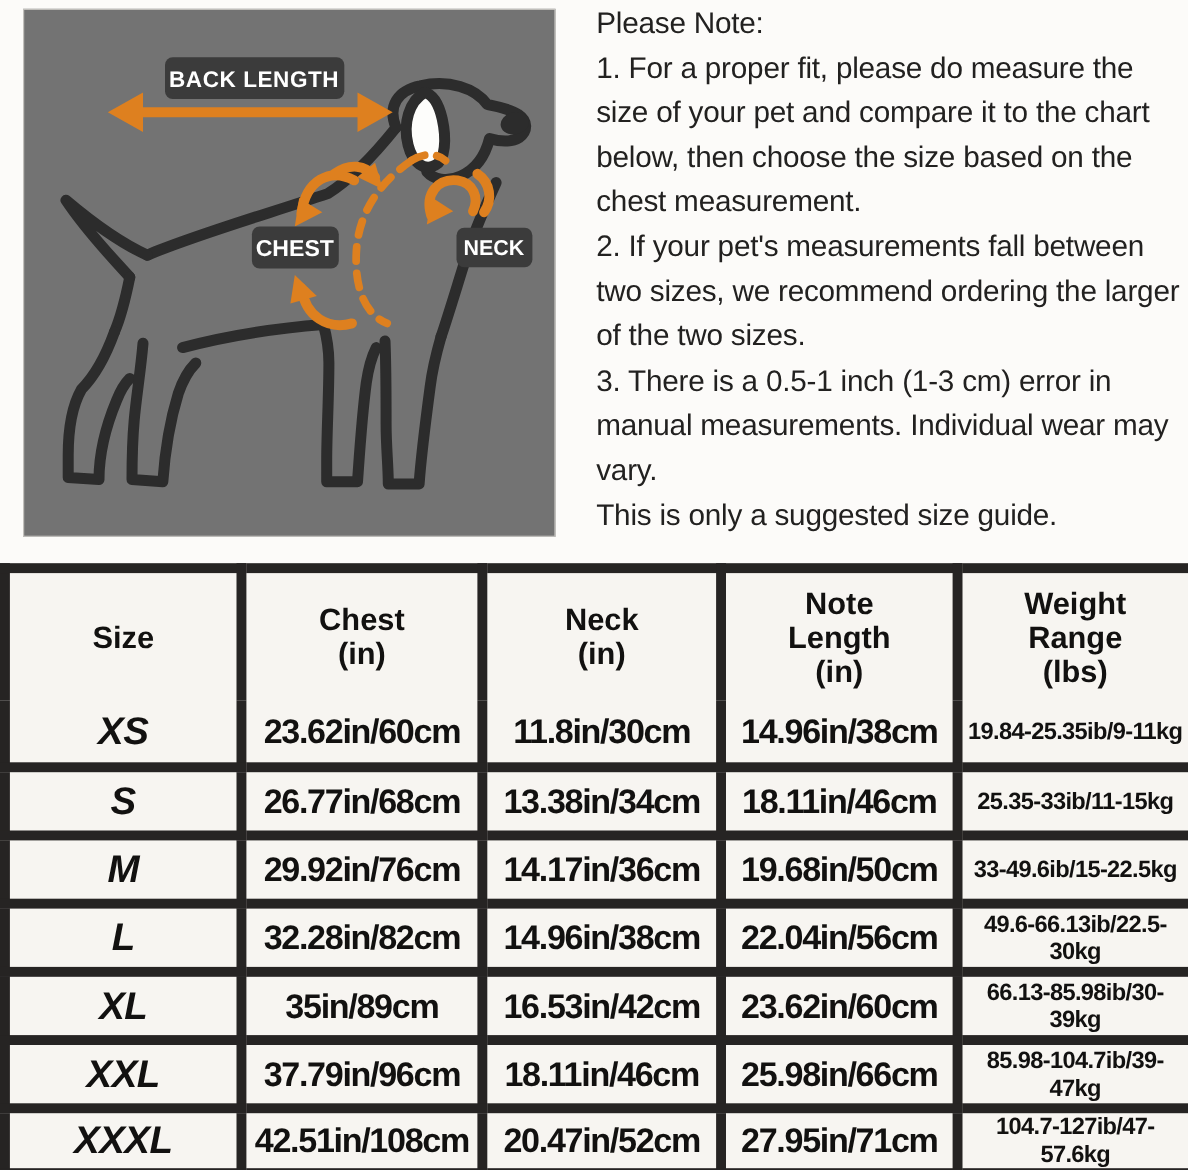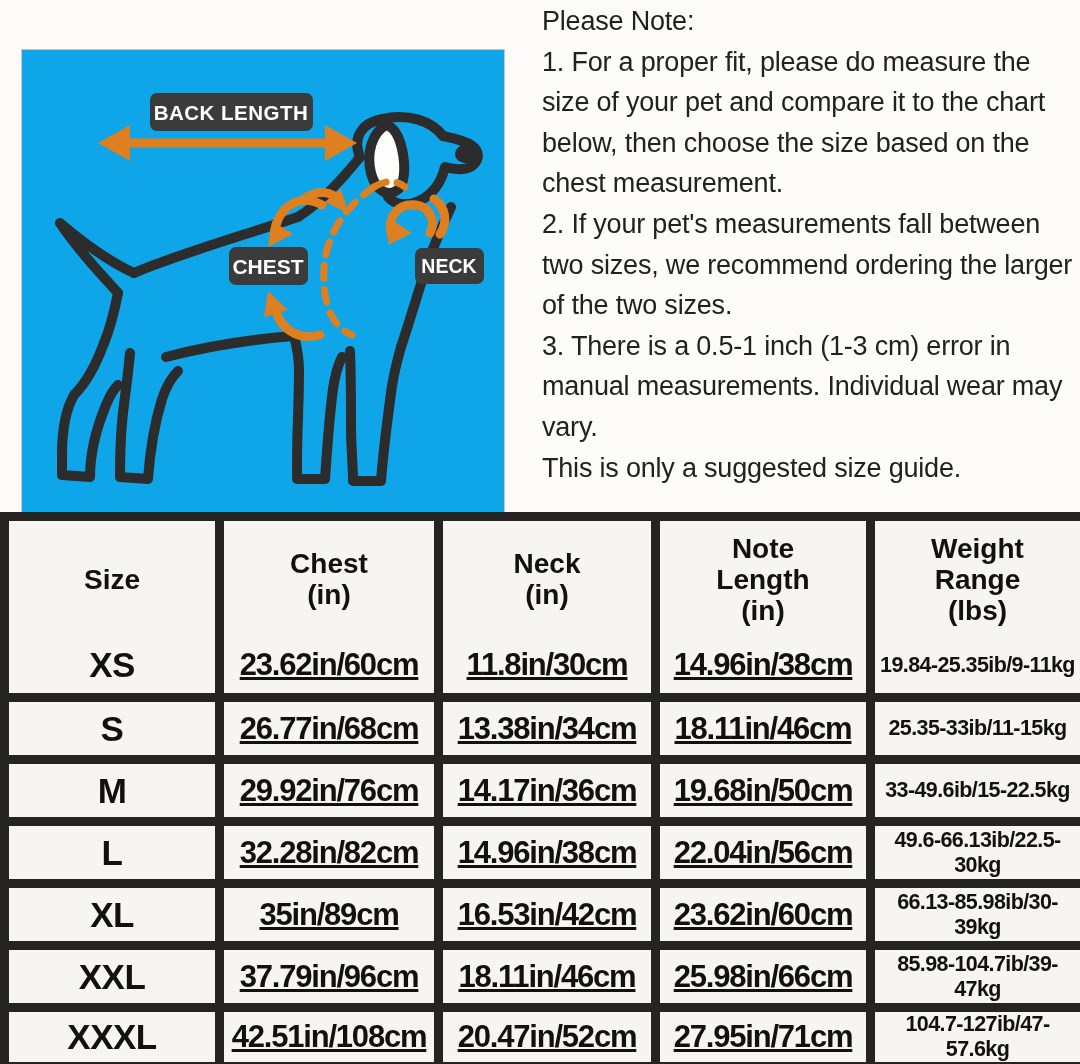--- a/index.html
+++ b/index.html
@@ -7,21 +7,21 @@
     width:1080px;height:1064px;overflow:hidden;position:relative;
     background:#fcfbf9;
     font-family:"Liberation Sans","DejaVu Sans",sans-serif;
     color:#1e1d1b;
   }
   .page{position:absolute;inset:0;}
 
   
   .diagram-box{
     position:absolute;left:21px;top:8px;width:484px;height:480px;
-    background:#0ea5e9;border:1px solid #c9c7c3;box-sizing:border-box;margin-top:41px;
+    background:#737373;border:1px solid #c9c7c3;box-sizing:border-box;
   }
   .diagram-box svg{position:absolute;left:-1px;top:-1px;width:484px;height:480px;}
   .badge-text{
     font-family:"Liberation Sans",sans-serif;font-weight:bold;fill:#ffffff;
   }
 
   
   .notes{
     position:absolute;left:542px;top:1px;width:540px;
     font-size:27px;line-height:40.6px;letter-spacing:-0.2px;color:#222120;
@@ -40,22 +40,22 @@
   }
   .size-chart thead th{
     border-bottom:none;height:116px;
     font-size:28px;font-weight:bold;line-height:31px;color:#121110;
     white-space:pre-line;
   }
   .size-chart tr.first-row td{border-top:none;}
   .size-chart td{height:53px;}
   .size-chart tr.first-row td{height:56px;}
   .size-chart tr.last-row td{height:46px;}
-  td.size-cell{font-size:35px;font-weight:bold;letter-spacing:-0.5px;color:#121110;}
-  td.val-cell{font-size:31px;font-weight:bold;letter-spacing:-1.2px;color:#121110;text-decoration:underline;}
+  td.size-cell{font-size:35px;font-weight:bold;letter-spacing:-0.5px;color:#121110;font-style:italic;}
+  td.val-cell{font-size:31px;font-weight:bold;letter-spacing:-1.2px;color:#121110;}
   td.wt-cell{font-size:21.5px;font-weight:bold;letter-spacing:-0.6px;color:#121110;}
 </style>
 </head>
 <body>
 
 <div class="page">
 
   <div class="diagram-box">
     <svg viewBox="21 8 484 480">
 

